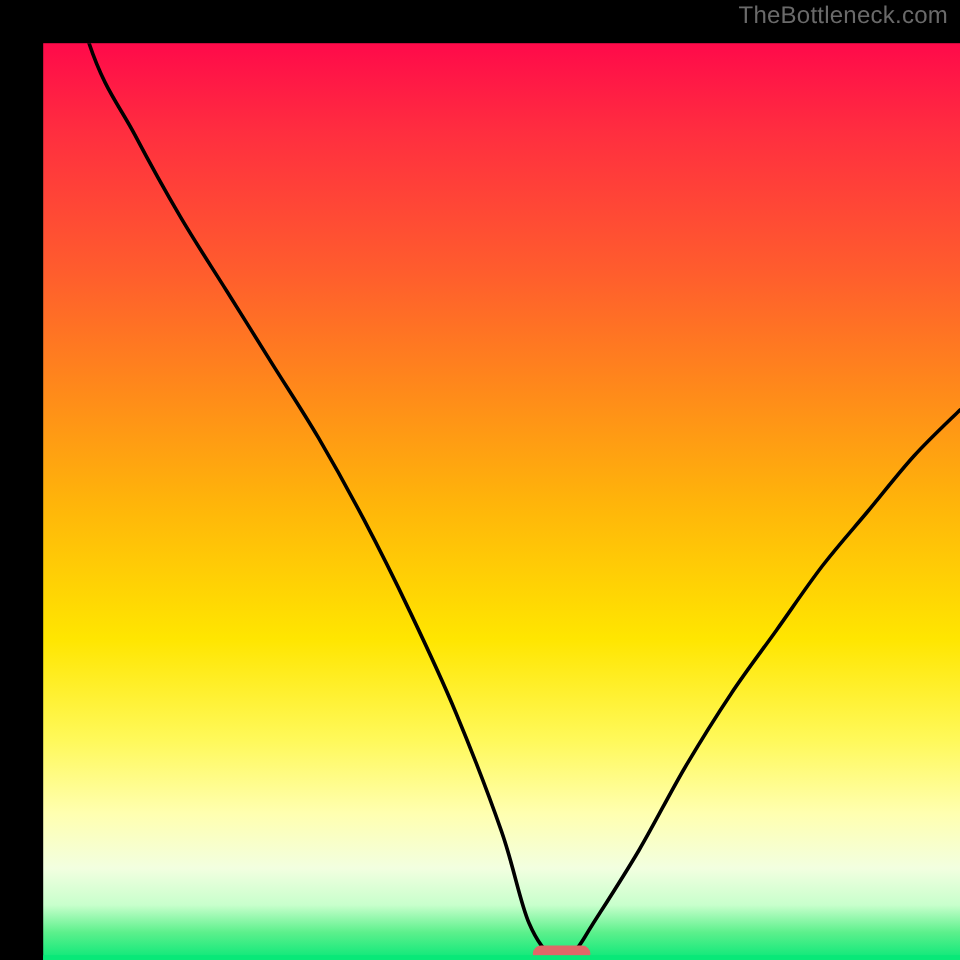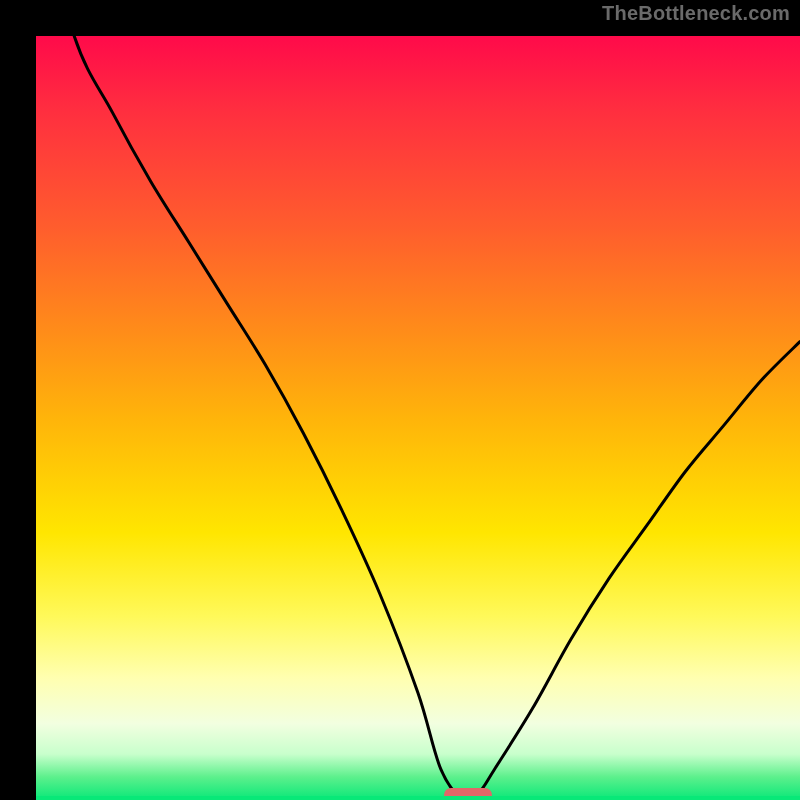--- a/index.html
+++ b/index.html
@@ -64,21 +64,21 @@
     background: #e06868;
     border-radius: 8px;
     transform: translate(-50%, -50%);
   }
   .watermark {
     position: absolute;
     top: 2px;
     right: 10px;
     color: #6a6a6a;
     font-size: 20px;
-    font-weight: 700;
+    font-weight: 400;
     letter-spacing: 0.2px;
     z-index: 20;
     user-select: none;
   }
 </style>
 </head>
 <body>
 
 <div class="watermark">TheBottleneck.com</div>
 

